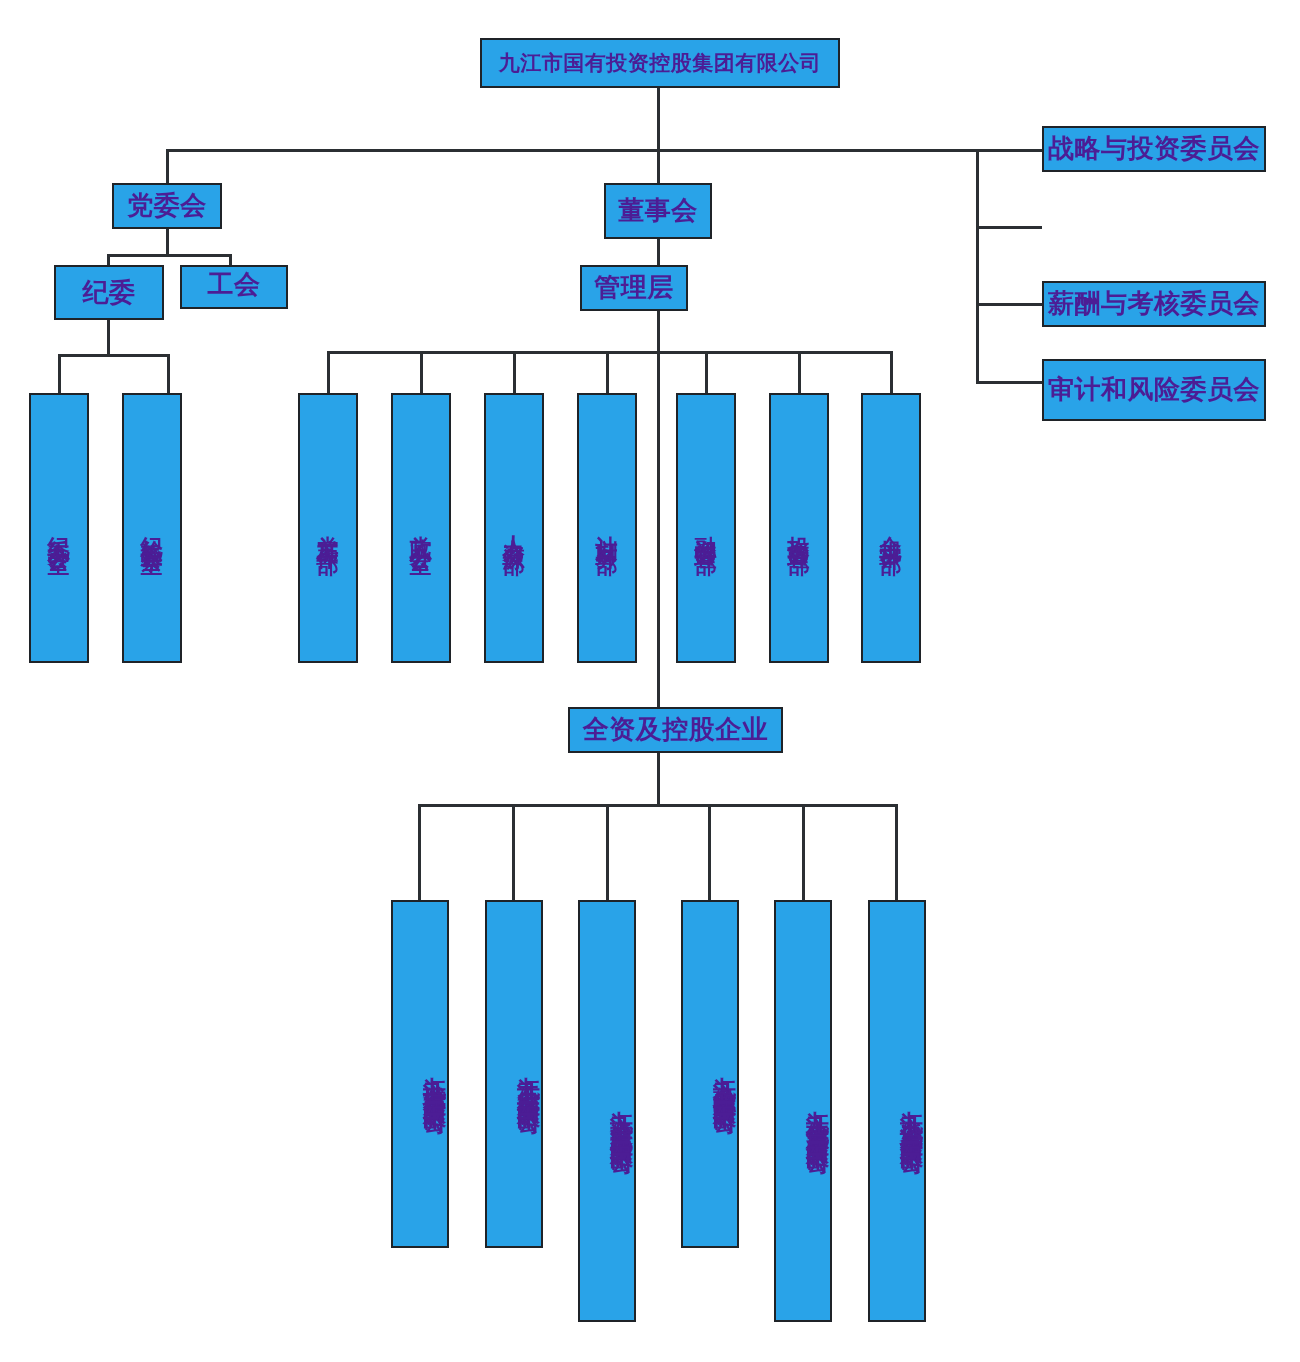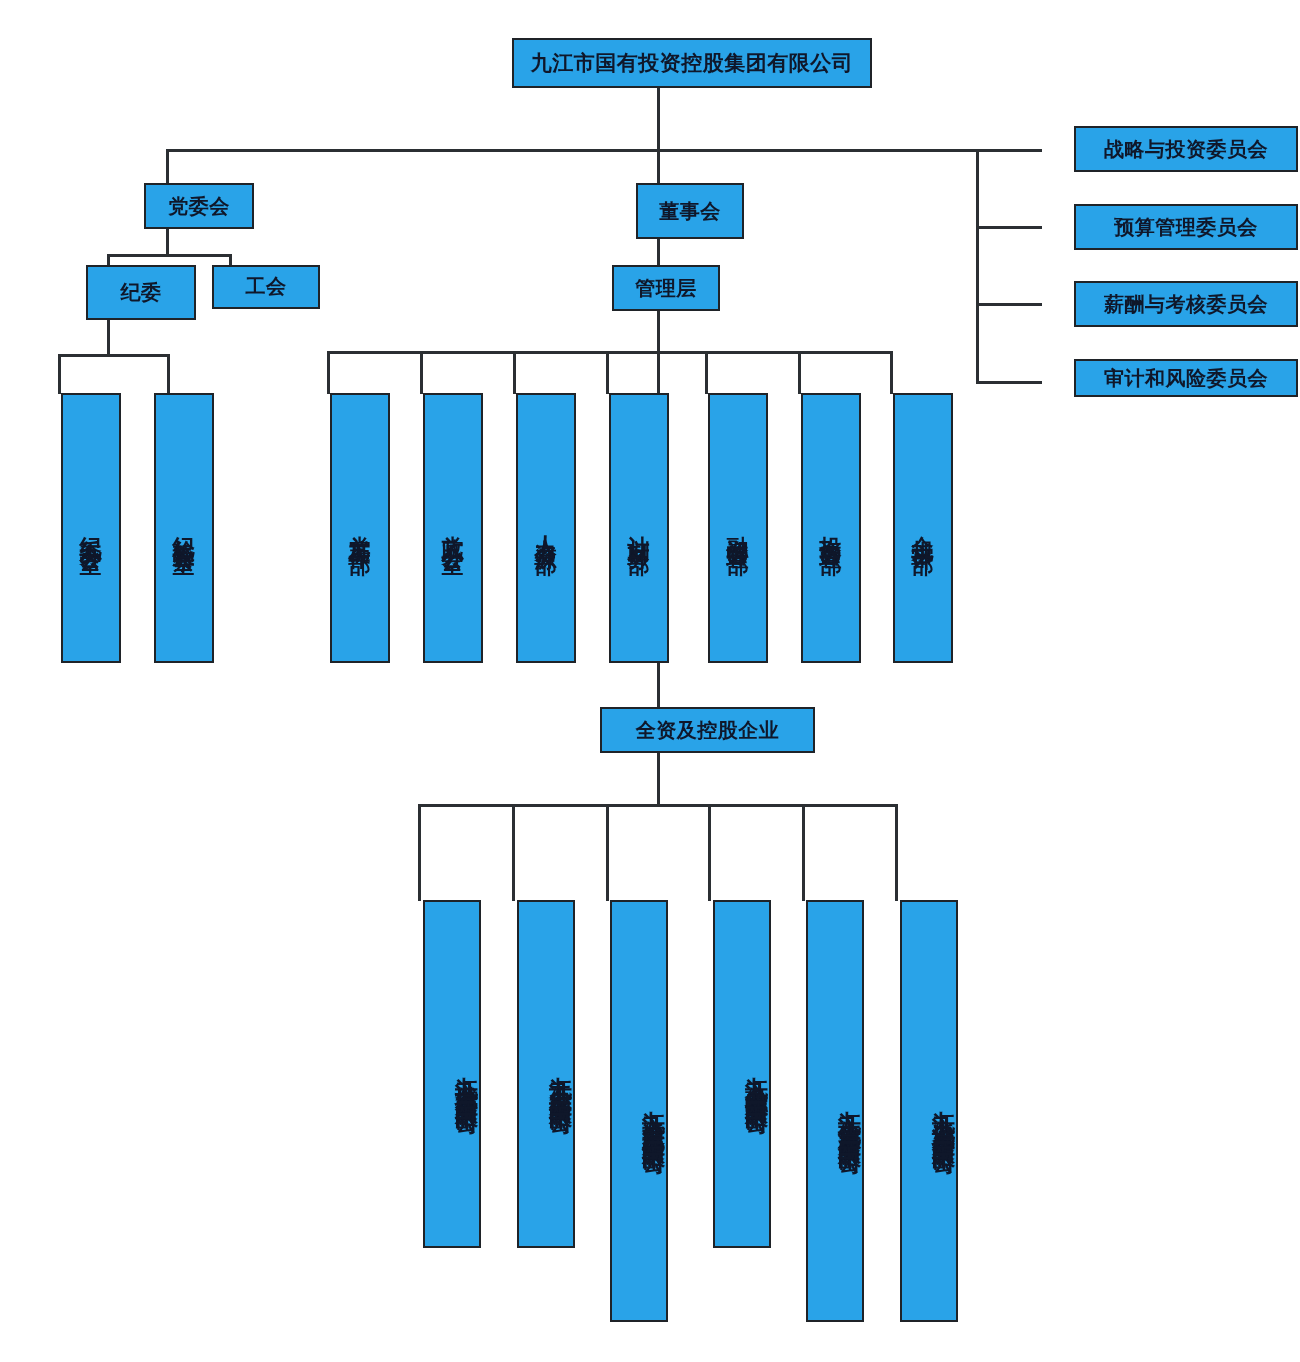--- a/index.html
+++ b/index.html
@@ -16,36 +16,35 @@
     height: 1362px;
     background: #ffffff;
     overflow: hidden;
   }
   
   .node {
     position: absolute;
     box-sizing: border-box;
     background: #29A3E8;
     border: 2px solid #1F2328;
-    color: #0f172a;
+    color: #4c1d95;
     font-weight: bold;
     display: flex;
     align-items: center;
     justify-content: center;
     text-align: center;
     z-index: 3;
     line-height: 1.15;
-    margin-left: 32px;
   }
   .node.h {
     font-size: 21px;
     letter-spacing: 0.5px;
   }
   .node.h-sm {
-    font-size: 20px;
+    font-size: 26px;
     letter-spacing: 0.5px;
   }
   .node.v {
     writing-mode: vertical-rl;
     text-orientation: upright;
     font-size: 22px;
     letter-spacing: 4px;
     padding-top: 6px;
     padding-bottom: 6px;
     line-height: 1.05;
@@ -83,23 +82,22 @@
 
   <div class="ln vert" style="left:657px; top:149px; width:3px; height:36px;"></div>
 
   <div class="ln vert" style="left:976px; top:149px; width:3px; height:234px;"></div>
   <div class="ln horz" style="left:976px; top:149px; width:66px; height:3px;"></div>
   <div class="ln horz" style="left:976px; top:226px; width:66px; height:3px;"></div>
   <div class="ln horz" style="left:976px; top:303px; width:66px; height:3px;"></div>
   <div class="ln horz" style="left:976px; top:381px; width:66px; height:3px;"></div>
 
   <div class="node h-sm" style="left:1042px; top:126px; width:224px; height:46px;">战略与投资委员会</div>
-  <div class="node h-sm" style="left:1042px; top:204px; width:224px; height:46px;">预算管理委员会</div>
   <div class="node h-sm" style="left:1042px; top:281px; width:224px; height:46px;">薪酬与考核委员会</div>
-  <div class="node h-sm" style="left:1042px; top:359px; width:224px; height:38px;">审计和风险委员会</div>
+  <div class="node h-sm" style="left:1042px; top:359px; width:224px; height:62px;">审计和风险委员会</div>
 
   <div class="node h-sm" style="left:112px; top:183px; width:110px; height:46px;">党委会</div>
 
   <div class="ln vert" style="left:166px; top:229px; width:3px; height:26px;"></div>
   <div class="ln horz" style="left:107px; top:254px; width:125px; height:3px;"></div>
   <div class="ln vert" style="left:107px; top:254px; width:3px; height:12px;"></div>
   <div class="ln vert" style="left:229px; top:254px; width:3px; height:12px;"></div>
 
   <div class="node h-sm" style="left:54px; top:265px; width:110px; height:55px;">纪委</div>
   <div class="node h-sm" style="left:180px; top:265px; width:108px; height:44px;font-family:Liberation Mono, monospace;">工会</div>

